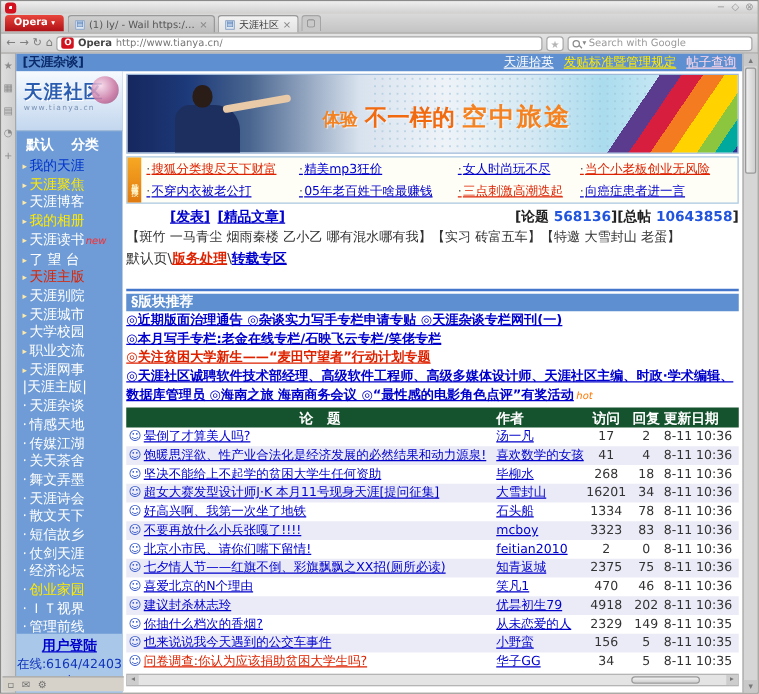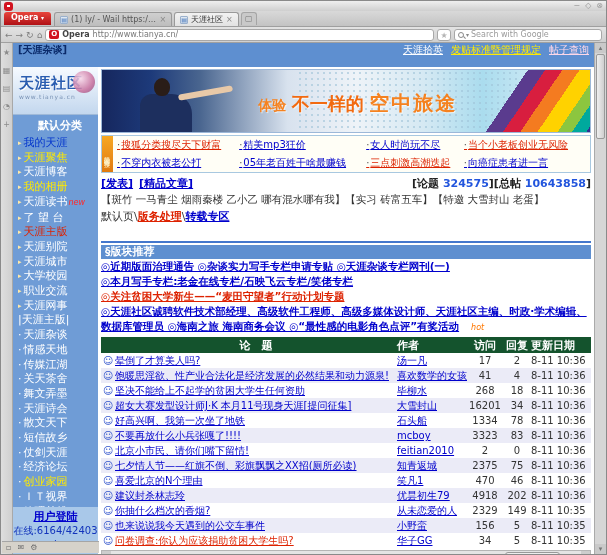--- a/index.html
+++ b/index.html
@@ -39,34 +39,34 @@
   
   .content{flex:1;display:flex;min-height:0;}
   .panel-strip{width:12px;background:linear-gradient(90deg,#dedede,#cfcfcf);border-right:1px solid #a8a8a8;display:flex;flex-direction:column;align-items:center;gap:9px;padding-top:5px;color:#8b8b8b;font-size:8px;}
   .webpage{flex:1;background:#fff;display:flex;flex-direction:column;min-width:0;}
   .vscroll{width:12px;background:#d6d6d6;border-left:1px solid #aaa;position:relative;color:#777;font-size:7px;text-align:center;}
   .vs-up{position:absolute;top:0;left:0;right:0;height:10px;background:#c9c9c9;line-height:10px;}
   .vs-dn{position:absolute;bottom:0;left:0;right:0;height:10px;background:#c9c9c9;line-height:10px;}
   .vs-thumb{position:absolute;top:11px;left:1px;right:1px;height:85px;background:linear-gradient(90deg,#efefef,#cfcfcf);border:1px solid #999;border-radius:2px;}
 
   
-  .page-topbar{height:24px;background:#5e8fd0;display:flex;padding:0 5px;font-size:10px;flex:0 0 auto;}
+  .page-topbar{height:14px;background:#5e8fd0;display:flex;align-items:center;padding:0 5px;font-size:10px;flex:0 0 auto;}
   .pt-section{color:#0a2a6a;font-weight:bold;}
   .pt-links{margin-left:auto;display:flex;gap:8px;}
   .pt-links a{text-decoration:underline;}
 
   .page-body{flex:1;display:flex;min-height:0;}
 
   
   .sidebar{width:85px;background:#6f9cd6;display:flex;flex-direction:column;flex:0 0 auto;}
   .logo-box{height:48px;background:linear-gradient(#f6faff,#c3d7ee);border-bottom:1px solid #9fb9d8;position:relative;padding:7px 0 0 6px;overflow:hidden;}
   .logo-title{font-size:15px;font-weight:bold;color:#2a5db0;text-shadow:1px 1px 0 #fff;letter-spacing:1px;}
   .logo-sub{font-size:6px;color:#7a93b5;letter-spacing:1px;}
   .globe{position:absolute;right:3px;top:4px;width:22px;height:22px;border-radius:50%;background:radial-gradient(circle at 35% 35%,#f8d8e8,#c86f9d 60%,#8a4a78);opacity:.85;}
-  .side-tabs{height:18px;display:flex;padding:3px 0 0 25px;font-size:11px;font-weight:bold;color:#fff;}
+  .side-tabs{height:18px;display:flex;gap:14px;padding:3px 0 0 8px;font-size:11px;font-weight:bold;color:#fff;}
   .side-items{flex:1;padding:3px 0 0 5px;overflow:hidden;}
   .side-item{font-size:11px;line-height:14.7px;white-space:nowrap;}
   .side-item a{text-decoration:none;}
   .c-arrow::before{content:"▸";font-size:7px;color:#ffe9a8;margin-right:2px;vertical-align:1px;}
   .c-dot::before{content:"·";color:#fff;margin-right:2px;}
   .c-none::before{content:"";}
   .badge-new{color:#ff2a2a;font-size:8px;font-style:italic;margin-left:1px;}
   .side-login{background:#a9c8e9;padding:2px 0;text-align:center;flex:0 0 auto;}
   .login-link{display:block;font-size:11px;font-weight:bold;color:#0000cc;text-decoration:underline;}
   .online-text{display:block;font-size:10px;color:#1133bb;}
@@ -93,39 +93,39 @@
   .bt2{font-size:18px;color:#f26a10;}
   .bt3{font-size:20px;color:#f58220;letter-spacing:2px;}
 
   .adbox{margin-top:2px;border:1px solid #a8c8e0;background:#fffef6;display:flex;flex:0 0 auto;}
   .ad-vert{width:11px;background:linear-gradient(#f7a823,#e07a10);color:#fff7d0;font-size:6px;writing-mode:vertical-rl;text-align:center;line-height:11px;letter-spacing:1px;flex:0 0 auto;}
   .ad-grid{flex:1;display:grid;grid-template-columns:1.25fr 1.3fr 1fr 1.25fr;align-content:space-evenly;padding:2px 4px;row-gap:4px;}
   .ad-grid a{font-size:10px;text-decoration:underline;white-space:nowrap;overflow:hidden;}
   .ad-grid a::before{content:"·";color:#555;margin-right:1px;text-decoration:none;}
 
   .toolbar-row{display:flex;align-items:center;font-size:11px;margin-top:3px;flex:0 0 auto;}
-  .toolbar-row .lft{display:flex;gap:6px;}
+  .toolbar-row .lft{display:flex;gap:6px;margin-left:35px;}
   .toolbar-row a{color:#0000cc;text-decoration:underline;font-weight:bold;}
   .stats{margin-left:auto;color:#222;font-weight:bold;}
   .stats .num{color:#2255dd;}
 
   .mods-row{font-size:10.5px;color:#333;margin-top:2px;white-space:nowrap;overflow:hidden;flex:0 0 auto;}
 
   .subtabs{font-size:11px;margin-top:2px;border-bottom:2px solid #4477cc;padding-bottom:17px;flex:0 0 auto;}
   .subtabs .cur{color:#333;}
   .subtabs .sep{color:#333;}
   .subtabs a{text-decoration:underline;}
   .st-red{color:#dd2200;font-weight:bold;}
   .st-blue{color:#0000cc;font-weight:bold;}
 
   .rec-header{height:14px;background:#5e8fd0;color:#fff;font-size:11px;font-weight:bold;padding-left:4px;line-height:14px;margin-top:2px;flex:0 0 auto;}
   .rec-lines{flex:0 0 auto;}
   .recline{font-size:10.5px;line-height:15px;}
   .recline a{text-decoration:underline;font-weight:bold;}
-  .hot-badge{color:#ff7700;font-size:8px;font-style:italic;margin-left:12px;}
+  .hot-badge{color:#ff7700;font-size:8px;font-style:italic;margin-left:2px;}
 
   .thead{display:flex;background:#14532d;color:#fff;font-size:11px;font-weight:bold;height:16px;align-items:center;margin-top:2px;flex:0 0 auto;}
   .trow{display:flex;font-size:10px;line-height:15px;align-items:flex-start;}
   .trow.alt{background:#ebebf7;}
   .tc-ico{width:14px;text-align:center;color:#3355cc;font-size:10px;flex:0 0 auto;}
   .tc-title{flex:1;min-width:0;}
   .thead .tc-title{text-align:center;}
   .trow .tc-title a{text-decoration:underline;}
   .tc-author{width:70px;flex:0 0 auto;}
   .trow .tc-author a{color:#0000cc;}
@@ -312,21 +312,21 @@
                 <a href="#" class="c-blue">向癌症患者进一言</a>
               </div>
           </div>
 
           <div class="toolbar-row">
             <span class="lft">
               <a href="#">[发表]</a>
               <a href="#">[精品文章]</a>
             </span>
             <span class="stats">
-              <span>[论题 </span><span class="num">324575</span><span>][总帖 </span><span class="num">10643858</span><span>]</span>
+              <span>[论题 </span><span class="num">568136</span><span>][总帖 </span><span class="num">10643858</span><span>]</span>
             </span>
           </div>
 
           <div class="mods-row">【斑竹 一马青尘 烟雨秦楼 乙小乙 哪有混水哪有我】【实习 砖富五车】【特邀 大雪封山 老蛋】</div>
 
           <div class="subtabs">
             <span class="cur">默认页</span><span class="sep">\</span><a href="#" class="st-red">版务处理</a><span class="sep">\</span><a href="#" class="st-blue">转载专区</a>
           </div>
 
           <div class="rec-header">§版块推荐</div>

